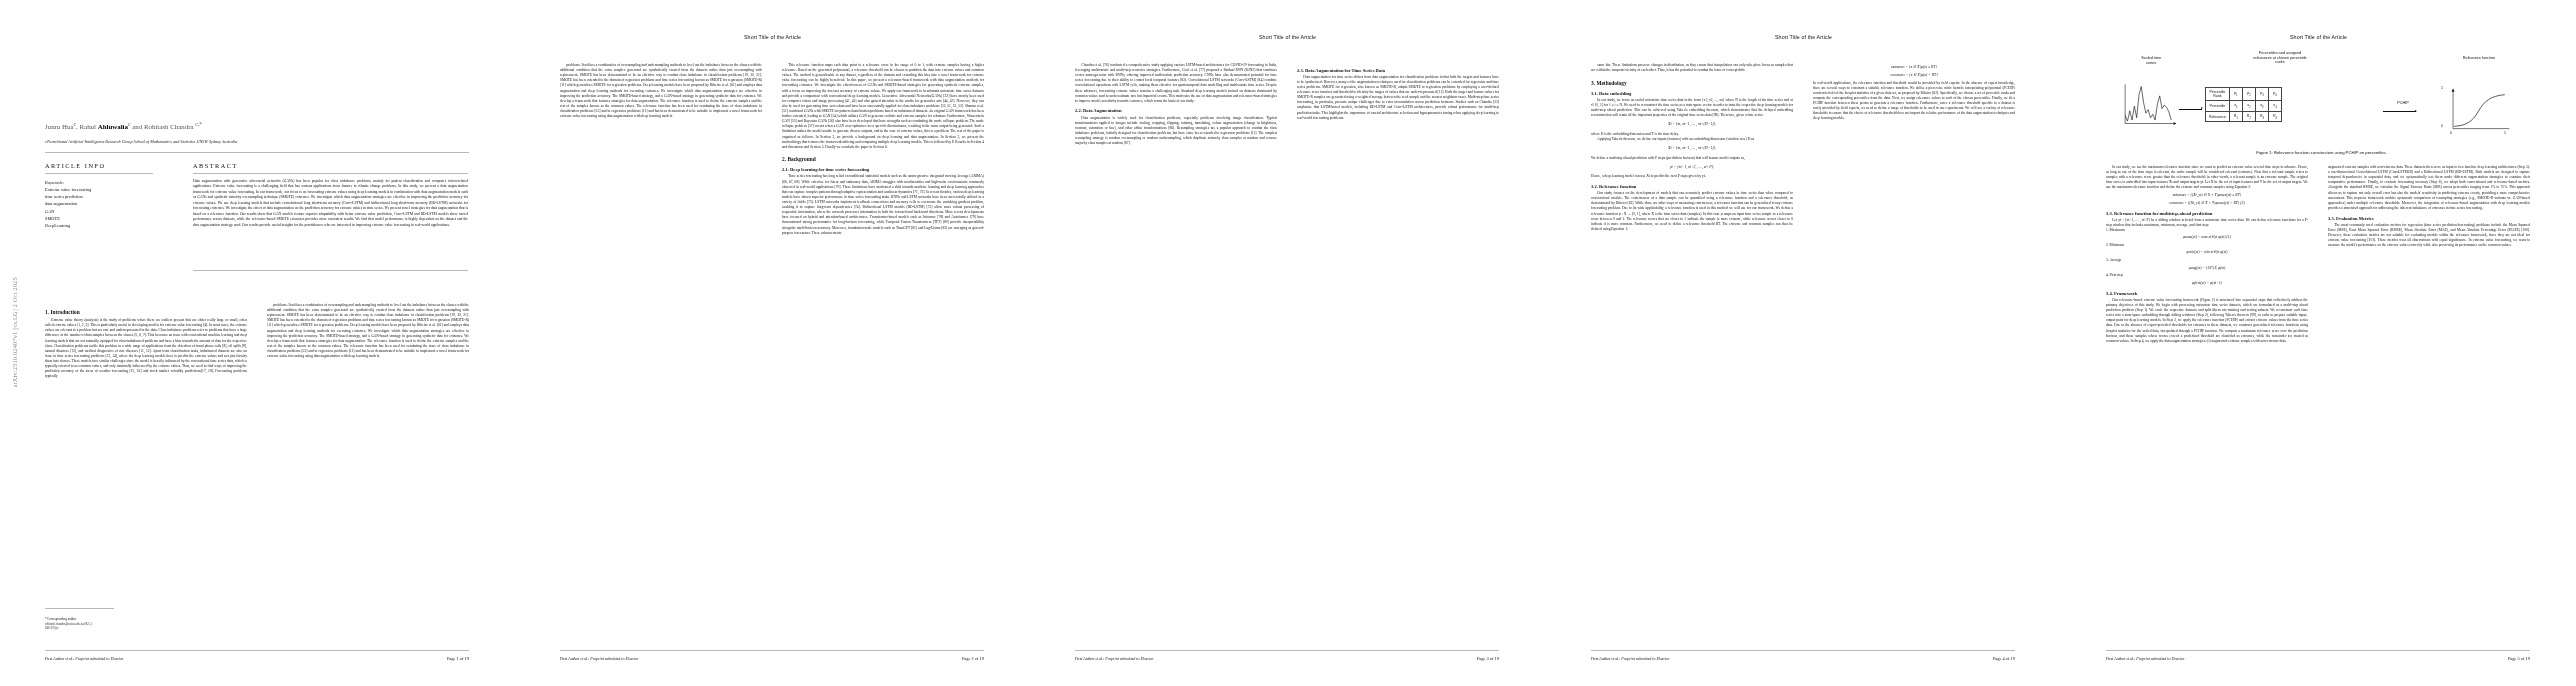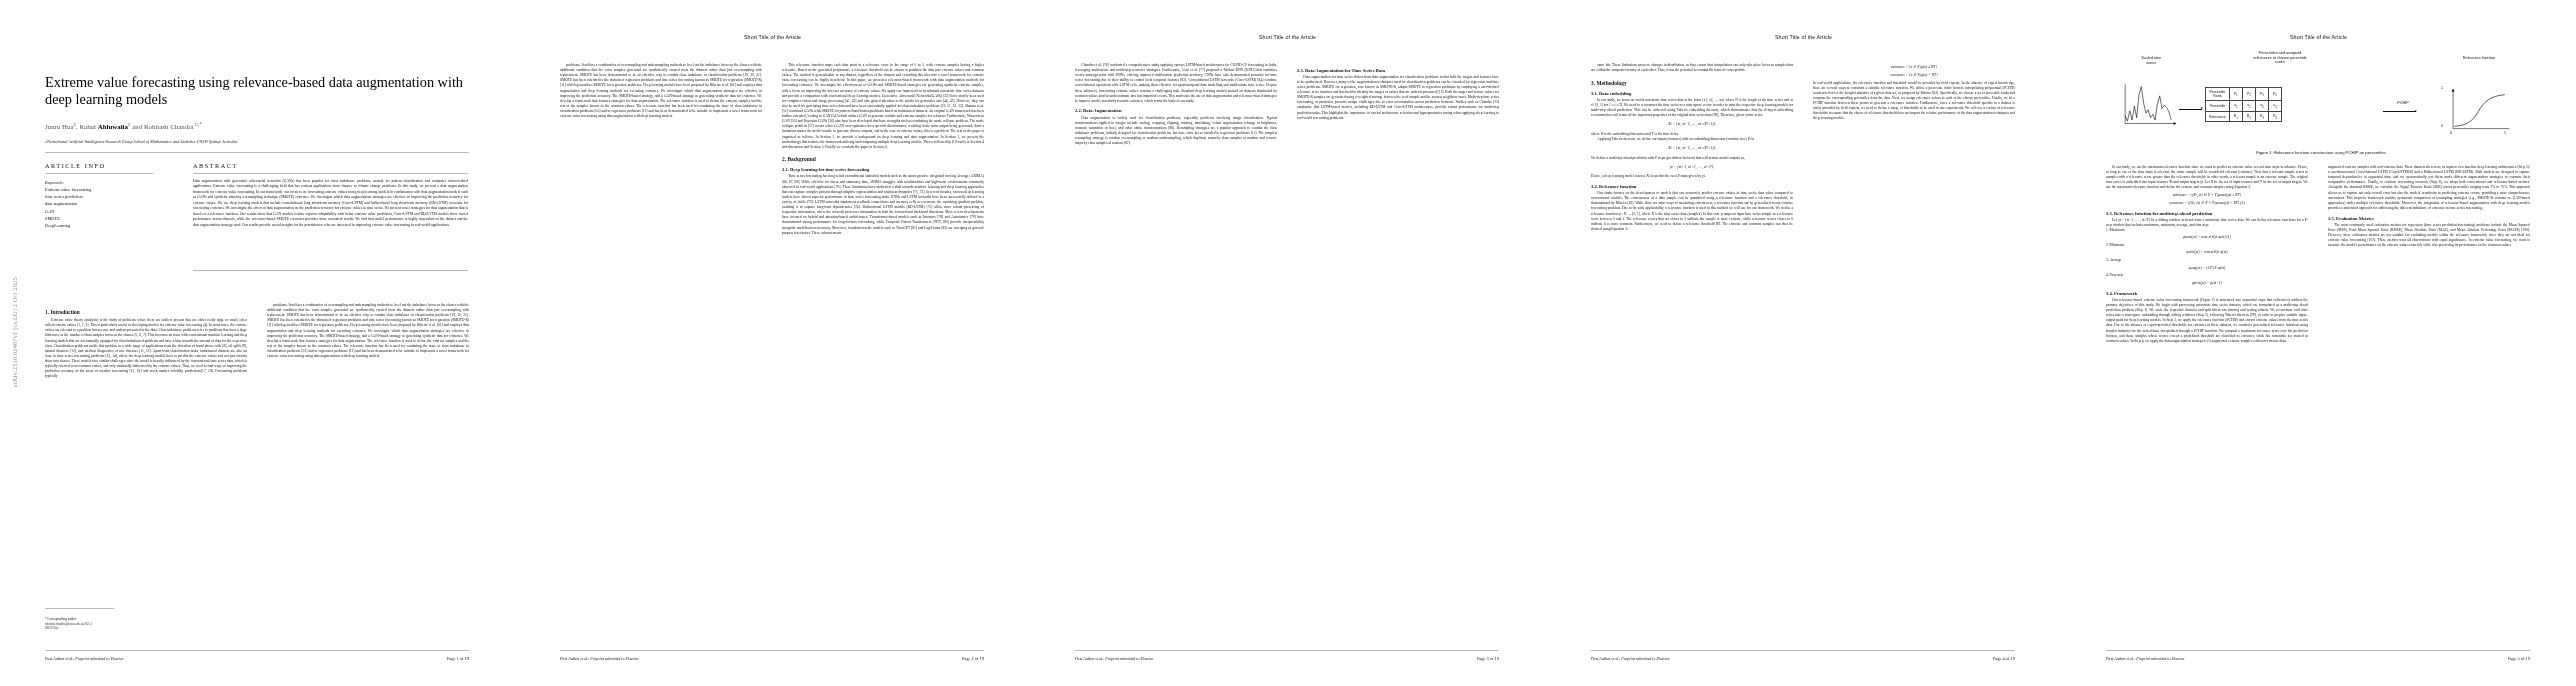--- a/index.html
+++ b/index.html
@@ -78,21 +78,20 @@
   .relplot{position:absolute;left:321px;top:31.5px;width:69px;height:49px;}
   .ticklbl{position:absolute;font-family:"Liberation Sans",sans-serif;font-size:3.5px;color:#111;}
 </style>
 </head>
 <body>
 
 <div class="sheet pg1">
 
   <div class="arxiv">arXiv:2510.02407v1  [cs.LG]  2 Oct 2025</div>
 
-  <div class="title">Extreme value forecasting using relevance-based data augmentation with deep learning models</div>
 
   <div class="authors">
     <span>Junru Hua</span><sup>c</sup><span>, Rahul </span><b>Ahluwalia</b><sup>c</sup><span> and </span><span>Rohitash Chandra </span><sup>c,*</sup>
   </div>
 
   <div class="affil">cTransitional Artificial Intelligence Research Group School of Mathematics and Statistics UNSW Sydney Australia</div>
 
   <div class="rule rule-top"></div>
 
   <div class="col-head ai-head">ARTICLE INFO</div>

